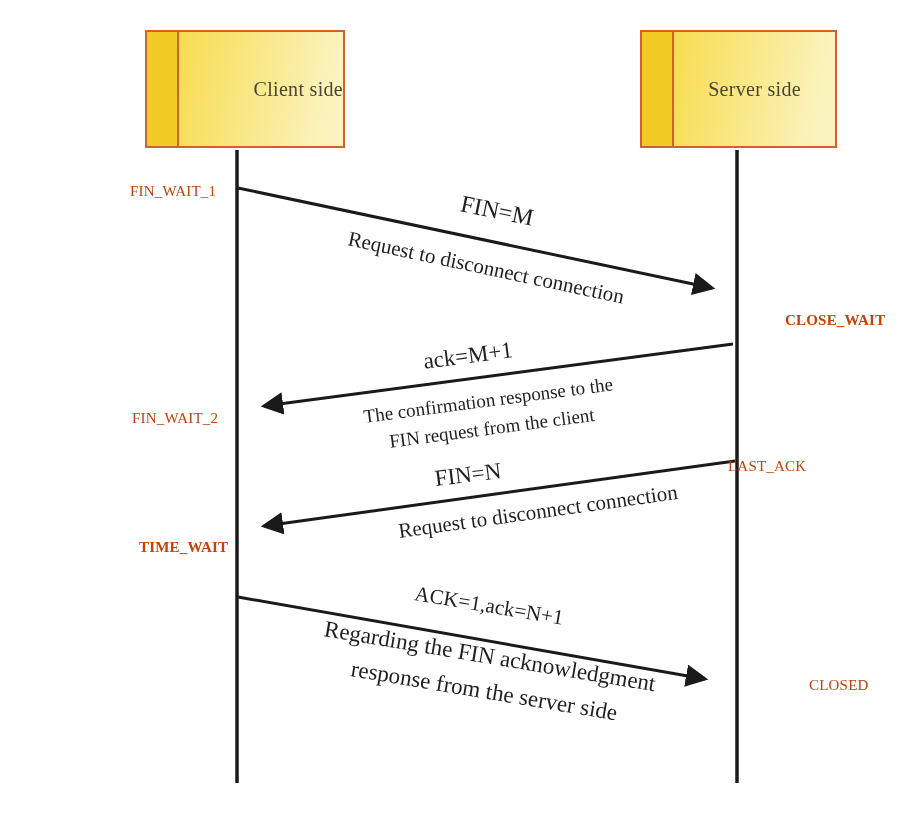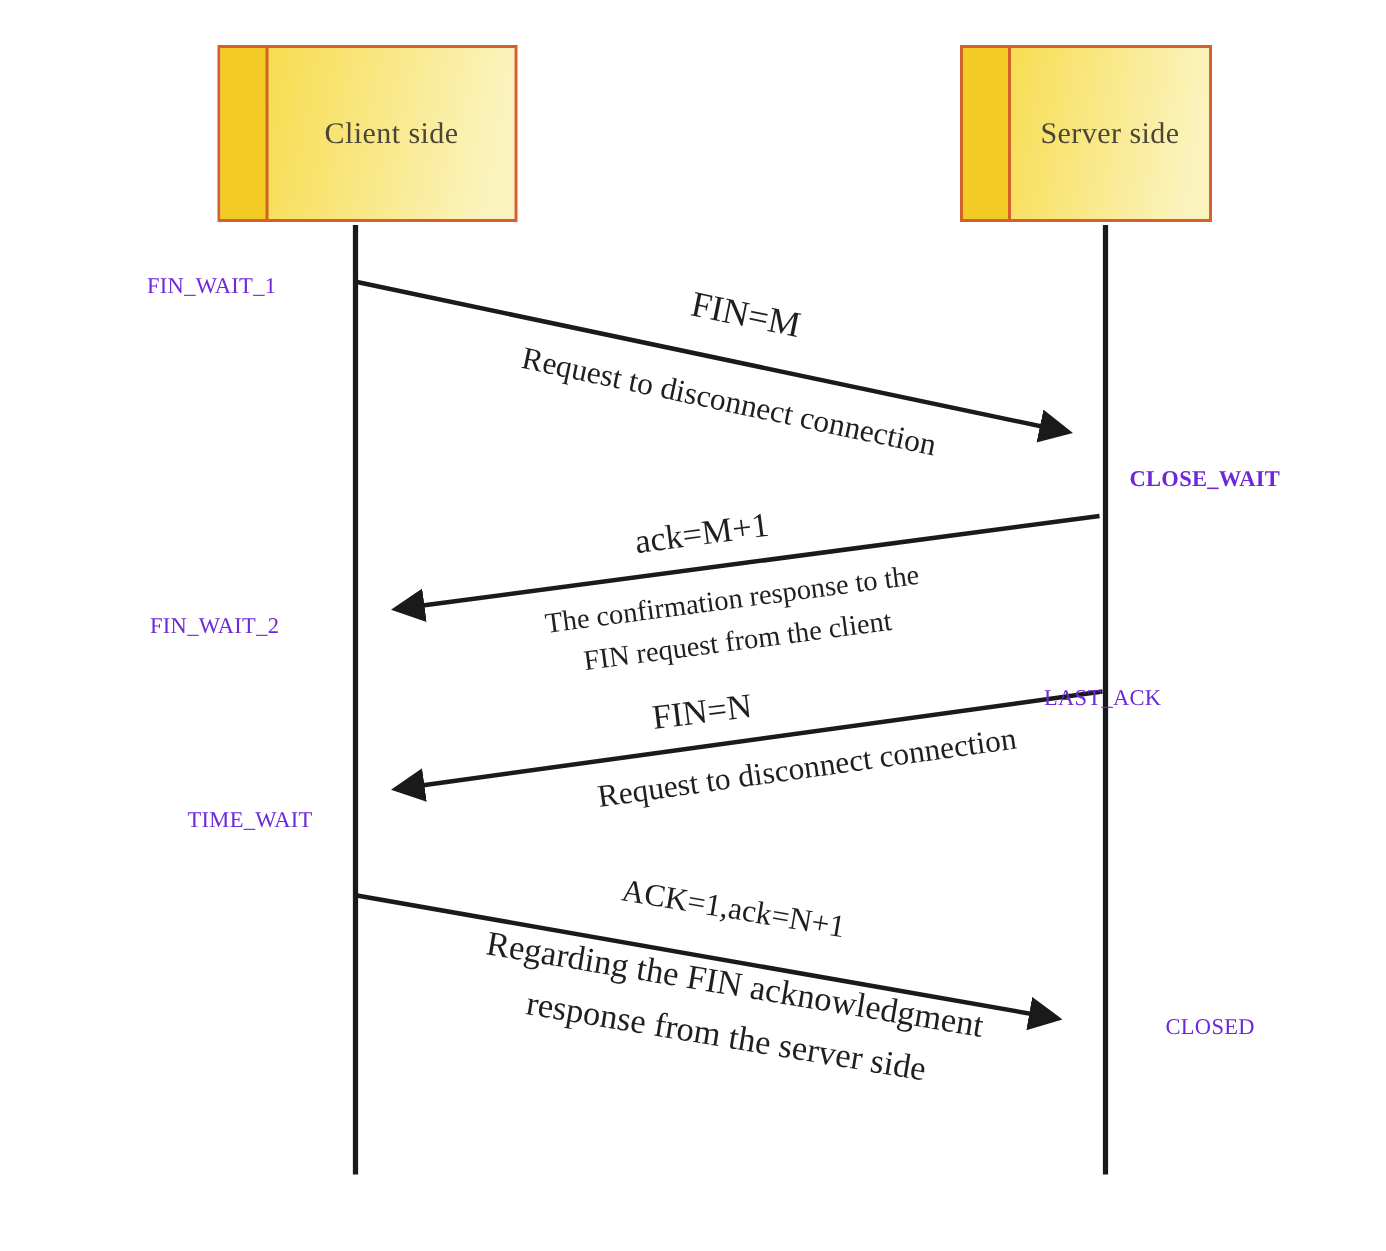--- a/index.html
+++ b/index.html
@@ -39,23 +39,24 @@
   .actor .actor-label {
     position: relative;
     margin-left: 32px;
     font-size: 20px;
     color: #4a4536;
     letter-spacing: 0.3px;
   }
   .state-label {
     position: absolute;
     font-size: 15px;
-    color: #6d28d9;
+    color: #c2410c;
     white-space: nowrap;
     letter-spacing: 0.2px;
+    margin-left: 32px;
   }
   .msg {
     position: absolute;
     white-space: nowrap;
     color: #1f1f1f;
     text-align: center;
   }
   .msg .line { white-space: nowrap; }
   svg.overlay {
     position: absolute;
@@ -79,33 +80,33 @@
 
     <line x1="237" y1="150" x2="237" y2="783" stroke="#1a1a1a" stroke-width="3.5"></line>
     <line x1="737" y1="150" x2="737" y2="783" stroke="#1a1a1a" stroke-width="3.5"></line>
 
     <line x1="238" y1="188" x2="712" y2="288" stroke="#1a1a1a" stroke-width="3" marker-end="url(#arrowhead)"></line>
     <line x1="733" y1="344" x2="264" y2="406" stroke="#1a1a1a" stroke-width="3" marker-end="url(#arrowhead)"></line>
     <line x1="735" y1="461" x2="264" y2="526" stroke="#1a1a1a" stroke-width="3" marker-end="url(#arrowhead)"></line>
     <line x1="238" y1="597" x2="705" y2="679" stroke="#1a1a1a" stroke-width="3" marker-end="url(#arrowhead)"></line>
   </svg>
 
-  <div class="actor" style="left:145px; width:200px;">
+  <div class="actor" style="left:145px; width:200px;justify-content:flex-end;">
     <div class="stripe"></div>
     <div class="actor-label">Client side</div>
   </div>
 
-  <div class="actor" style="left:640px; width:168px;">
+  <div class="actor" style="left:640px; width:197px;">
     <div class="stripe"></div>
     <div class="actor-label">Server side</div>
   </div>
 
   <div class="state-label" style="left:98px; top:183px;">FIN_WAIT_1</div>
   <div class="state-label" style="left:100px; top:410px;">FIN_WAIT_2</div>
-  <div class="state-label" style="left:125px; top:539px;">TIME_WAIT</div>
+  <div class="state-label" style="left:107px; top:539px;font-weight:bold;">TIME_WAIT</div>
 
   <div class="state-label" style="left:753px; top:312px;font-weight:bold;">CLOSE_WAIT</div>
   <div class="state-label" style="left:696px; top:458px;">LAST_ACK</div>
   <div class="state-label" style="left:777px; top:677px;text-align:center;">CLOSED</div>
 
   <div class="msg" style="left:497px; top:211px; font-size:24px; transform:translate(-50%,-50%) rotate(11.5deg);">FIN=M</div>
   <div class="msg" style="left:486px; top:268px; font-size:21px; transform:translate(-50%,-50%) rotate(12deg);">Request to disconnect connection</div>
 
   <div class="msg" style="left:468px; top:356px; font-size:23px; transform:translate(-50%,-50%) rotate(-7.5deg);">ack=M+1</div>
   <div class="msg" style="left:490px; top:414px; font-size:19px; line-height:1.45; transform:translate(-50%,-50%) rotate(-7.5deg);">

